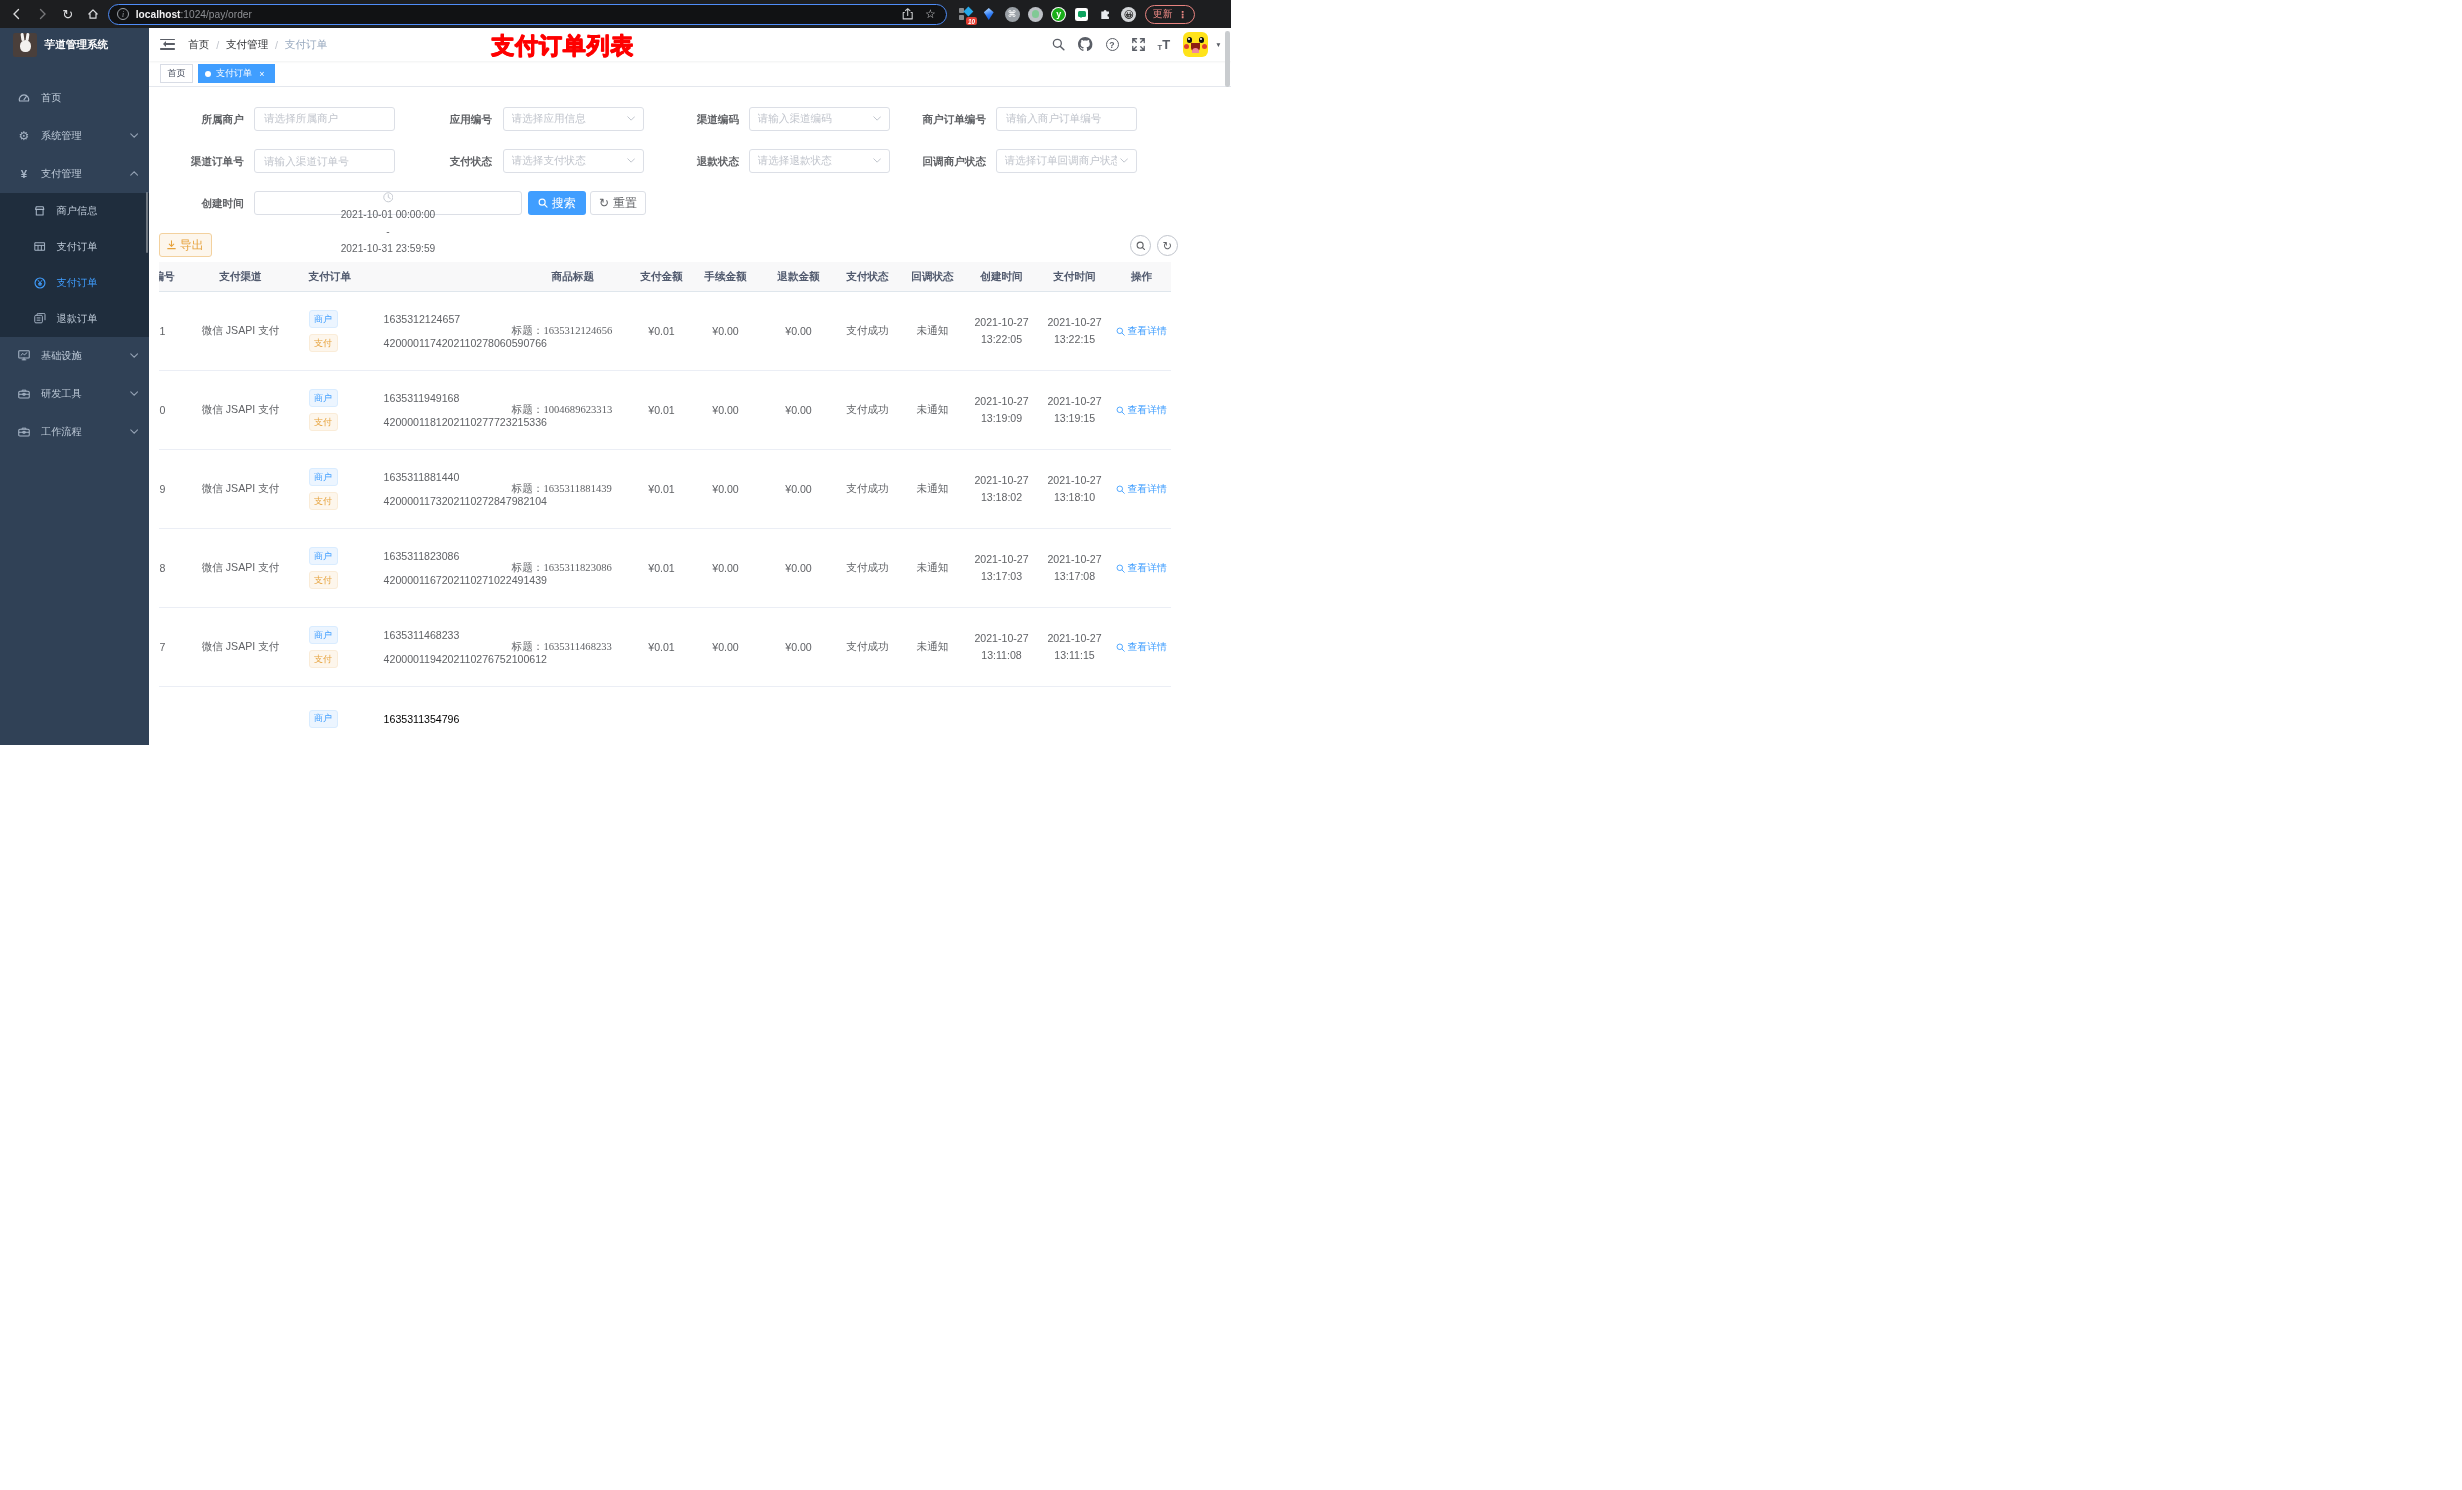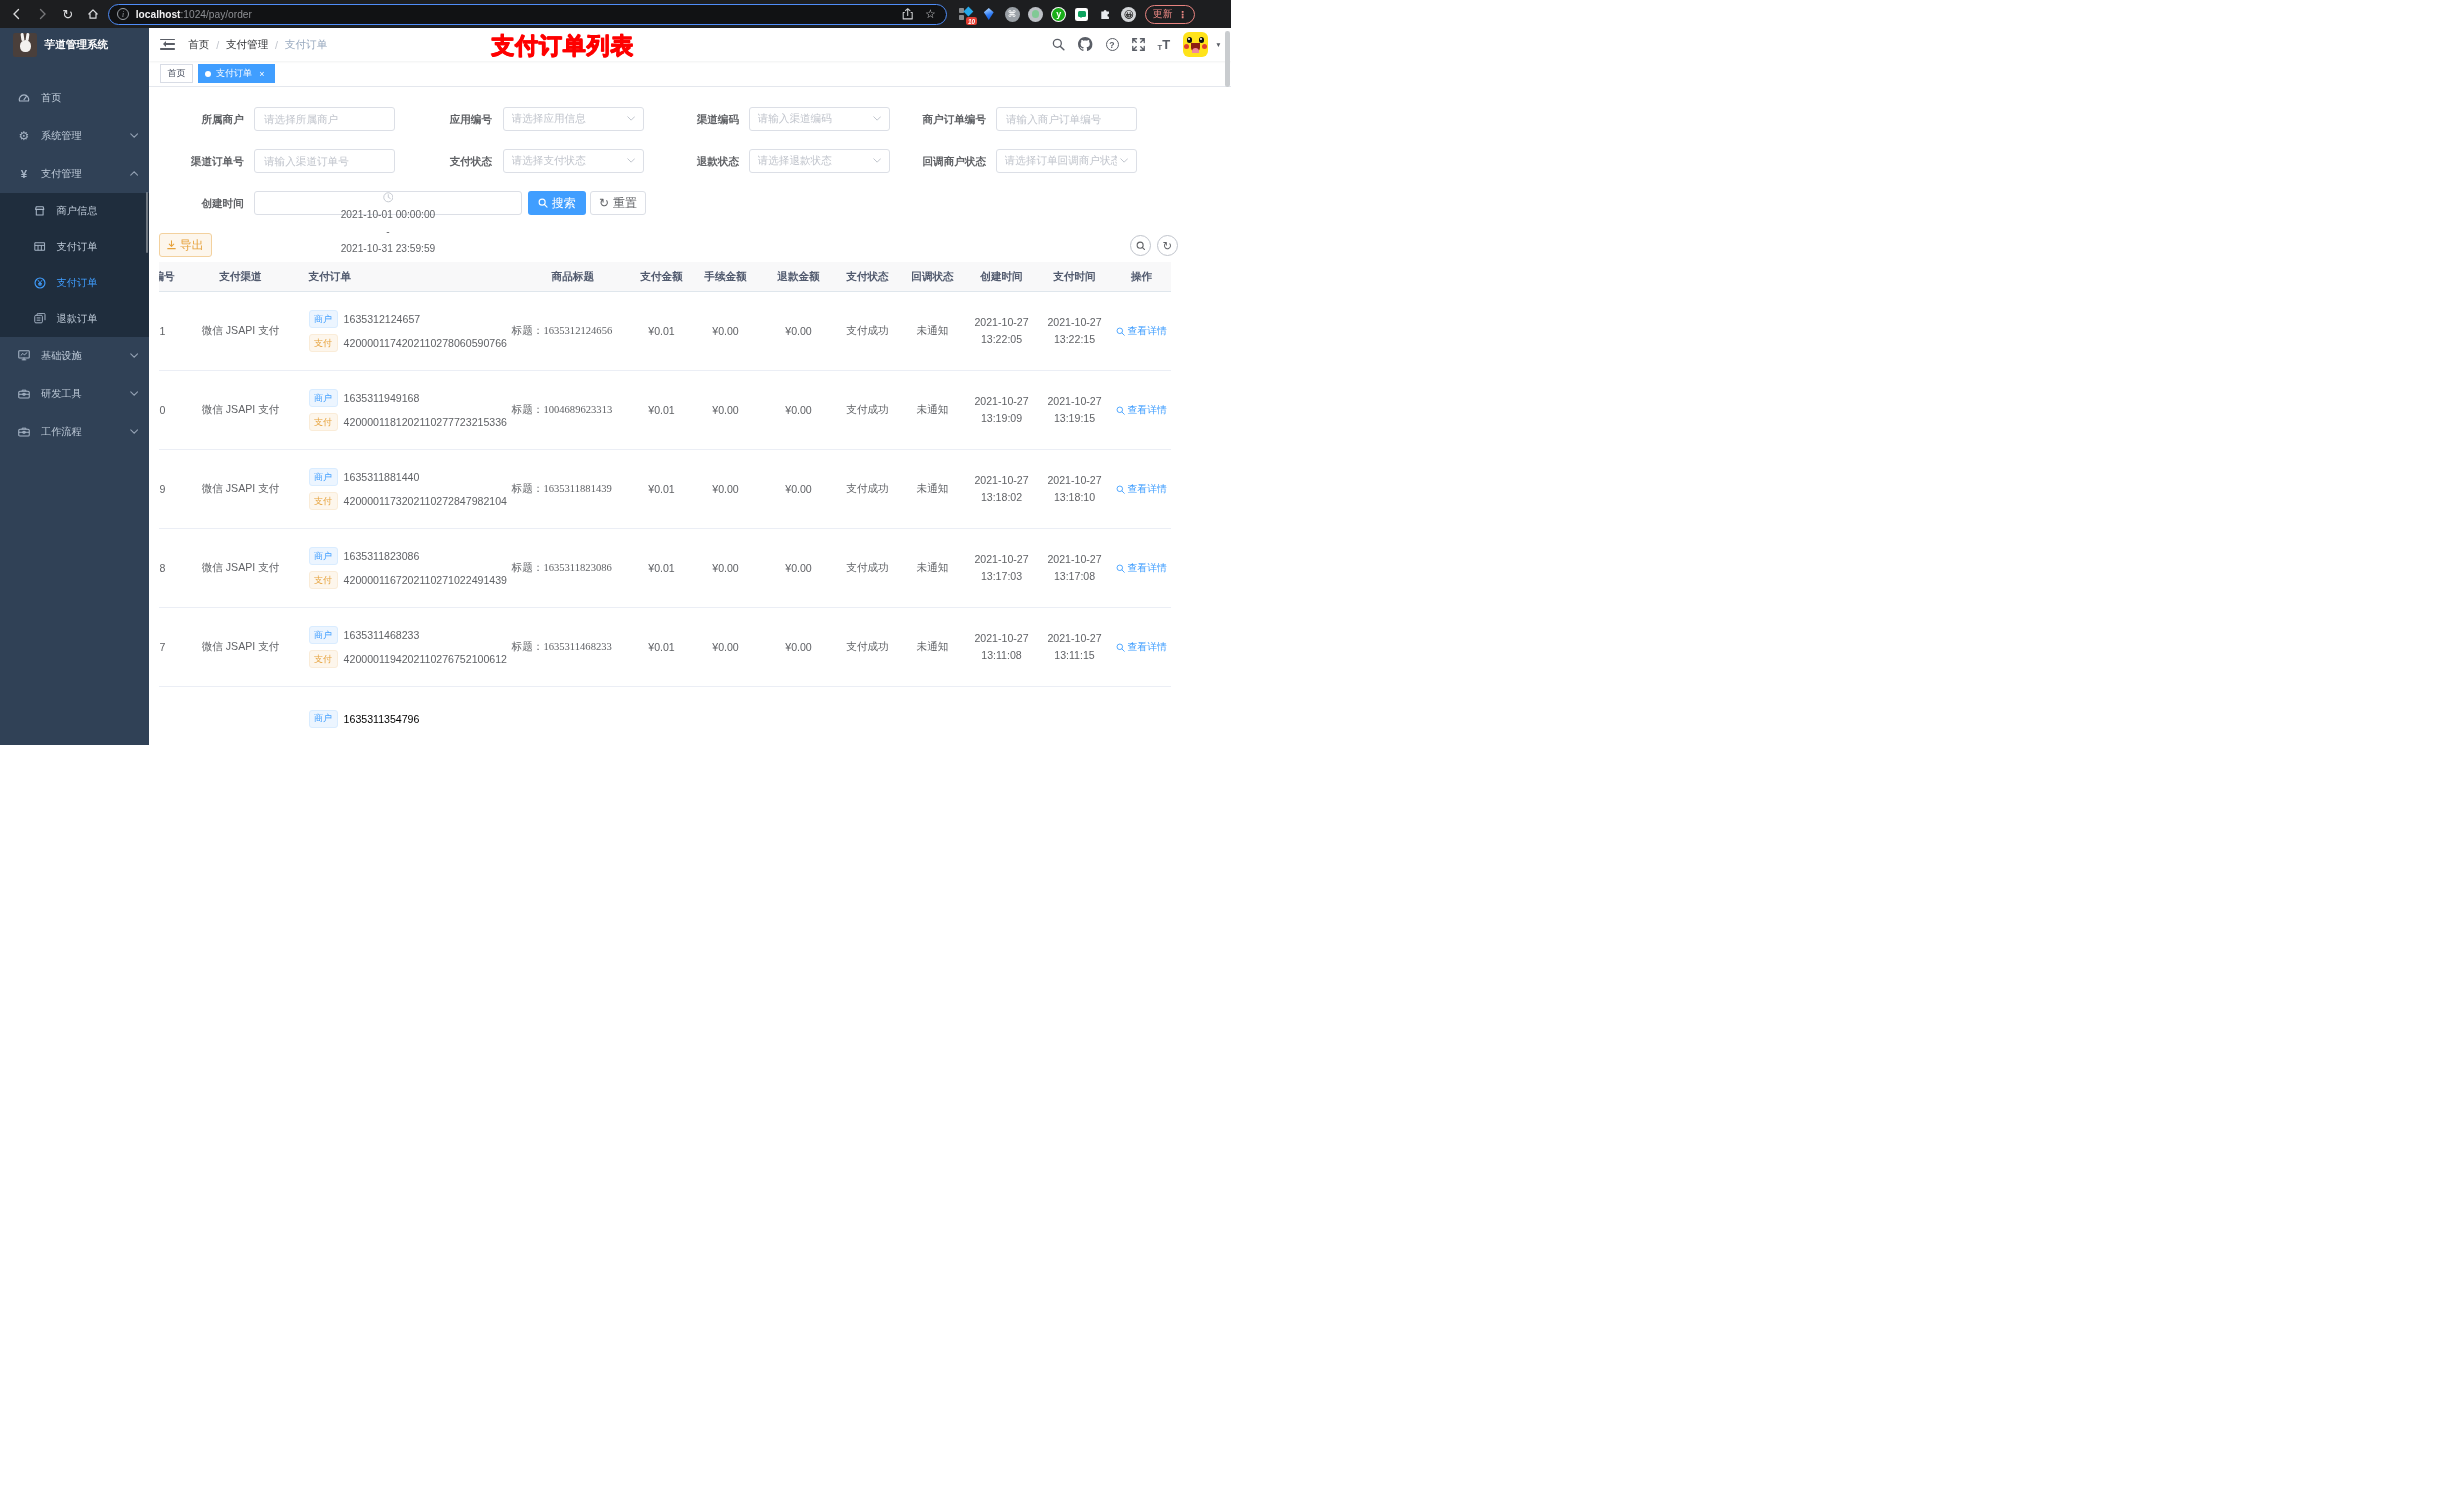--- a/index.html
+++ b/index.html
@@ -88,21 +88,21 @@
   .tag-tab { height:19.7px; display:flex; align-items:center; padding:0 6.8px; border:0.8px solid #d8dce5; background:#fff; color:#495060; font-size:9px; cursor:pointer; gap:4.5px; }
   .tag-tab.active { background:#409eff; border-color:#409eff; color:#fff; }
   .tag-tab .dot { width:6px; height:6px; border-radius:50%; background:#fff; }
   .tag-tab .x { font-size:9px; width:10.6px; height:10.6px; display:flex; align-items:center; justify-content:center; border-radius:50%; }
 
   .content { position:absolute; left:0; top:59px; right:0; bottom:0; background:#fff; }
 
   
   .f-label { position:absolute; height:24px; line-height:24px; text-align:right; color:#606266; font-weight:600; font-size:10.6px; }
   .f-field { position:absolute; height:24px; border:0.8px solid #dcdfe6; border-radius:3px; background:#fff; display:flex; align-items:center; padding:0 7.6px; }
-  input.f-input { position:absolute; height:24px; border:0.8px solid #dcdfe6; border-radius:3px; padding:0 9px; font-size:10.6px; color:#606266; outline:none; width:141px; font-family:Liberation Sans, sans-serif; }
+  input.f-input { position:absolute; height:24px; border:0.8px solid #dcdfe6; border-radius:3px; padding:0 9px; font-size:10.6px; color:#606266; outline:none; width:141px; font-family:Liberation Serif, serif; }
   input.f-input::placeholder { color:#c0c4cc; }
   .f-select { cursor:pointer; }
   .f-select .ph { color:#c0c4cc; font-size:10.6px; flex:1; white-space:nowrap; overflow:hidden; }
   .f-select .chev { color:#c0c4cc; margin-left:3px; flex:none; display:flex; }
   .date-field { width:268px; gap:6px;flex-direction:column; }
   .date-field .clk { color:#c0c4cc; display:flex; flex:none; }
   .date-field span { color:#606266; font-size:10.2px; white-space:nowrap; }
   .date-field .rsep { color:#606266; margin:0 4.5px; }
   .btn { position:absolute; height:24px; border-radius:3px; display:flex; align-items:center; justify-content:center; gap:3.8px; font-size:12px; cursor:pointer; border:0.8px solid transparent; }
   .btn-search { background:#409eff; color:#fff; width:58px; }
@@ -119,21 +119,21 @@
   .td { white-space:nowrap; }
   .c-id { width:26.5px; text-align:left; overflow:hidden; flex:none; }
   .c-ch { width:121px; text-align:center; flex:none; }
   .c-ord { width:203px; padding-left:7.6px; flex:none; }
   .c-ti { width:130px; padding-left:7.6px; flex:none;font-family:Liberation Serif, serif; }
   .c-amt { width:55px; text-align:center; flex:none; }
   .c-fee,.c-ref { width:73px; text-align:center; flex:none; }
   .c-st,.c-no { width:65px; text-align:center; flex:none; }
   .c-ct,.c-pt { width:73px; text-align:center; flex:none; line-height:16.7px; }
   .c-act { width:61px; text-align:center; flex:none; }
-  .ord-line { display:flex; align-items:center; margin:6px 0; }
+  .ord-line { display:flex; align-items:center; margin:6px 0;gap:40px; }
   .tag { font-size:9px; padding:1.5px 4.5px; border-radius:3px; margin-right:6px; flex:none; }
   .tag-m { background:#ecf5ff; color:#409eff; border:0.8px solid #d9ecff; }
   .tag-p { background:#fdf6ec; color:#e6a23c; border:0.8px solid #faecd8; }
   .view-link { color:#409eff; font-size:9.8px; display:inline-flex; align-items:center; gap:2.3px; cursor:pointer; }
   .partial-row { height:79px; display:flex; align-items:center; }
 
   .pg-scroll { position:absolute; right:1.5px; top:31px; width:4.5px; height:56px; background:#c9cccf; border-radius:2.3px; z-index:60; }
   svg { display:block; }
 </style>
 </head>

